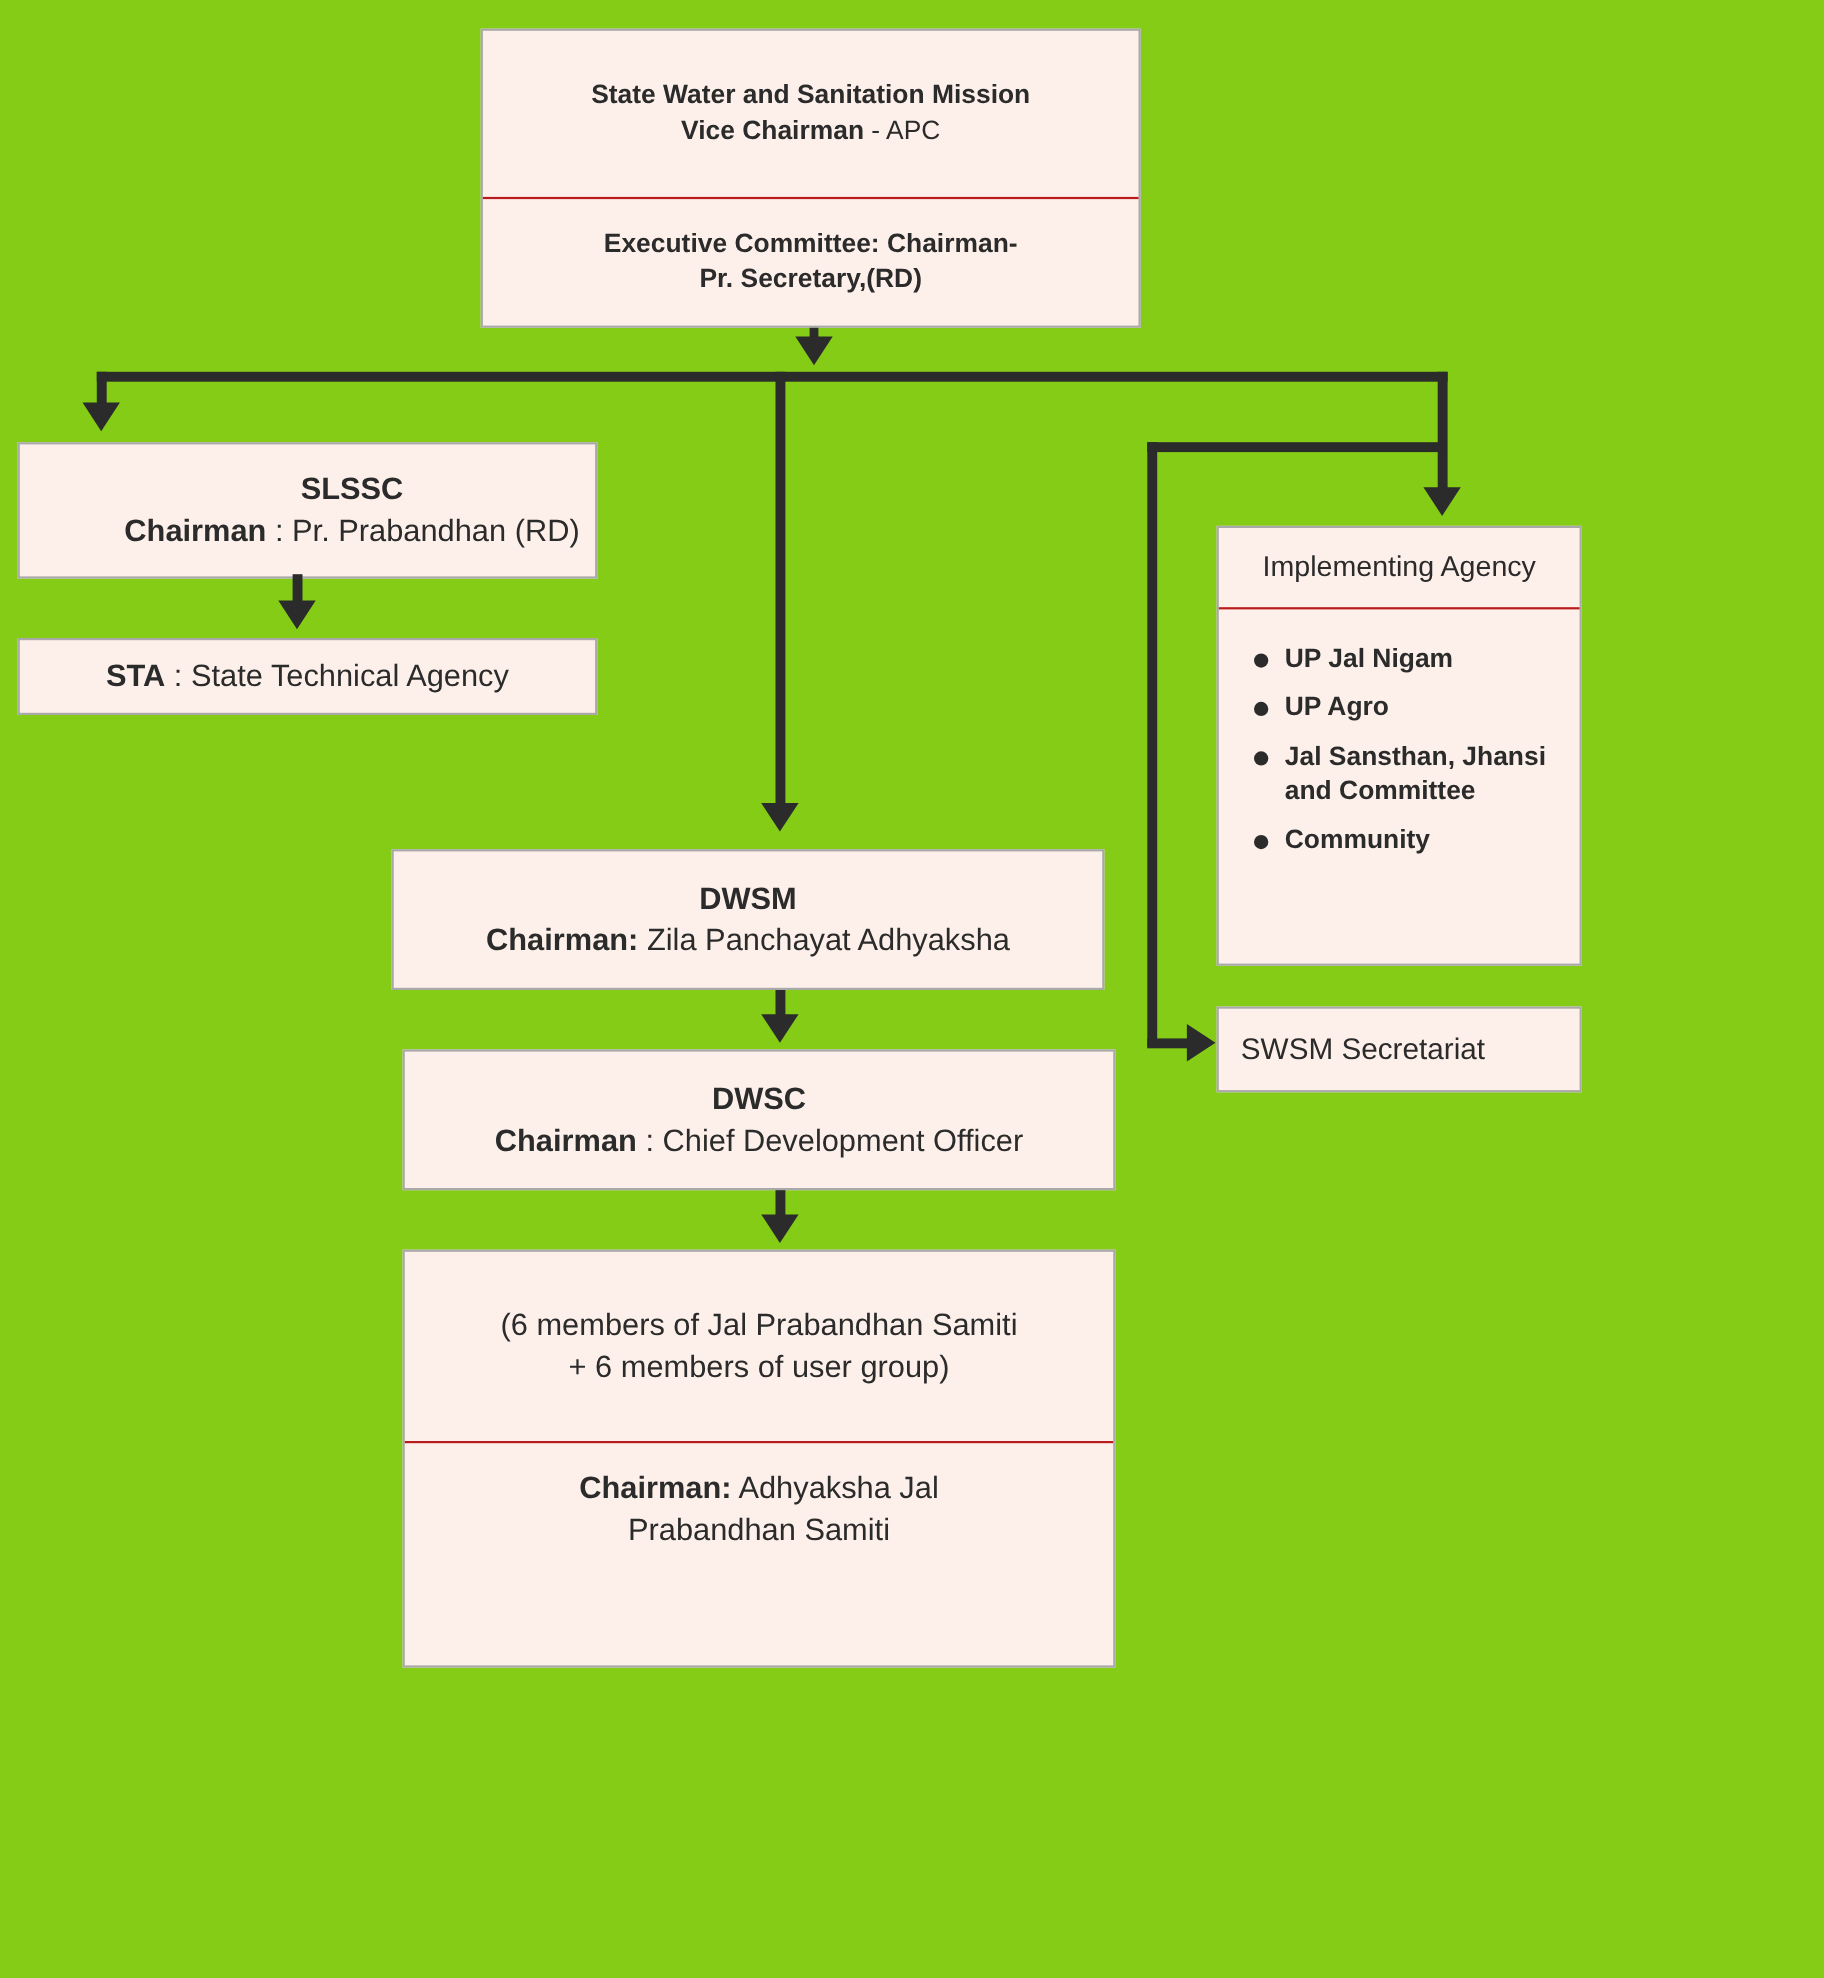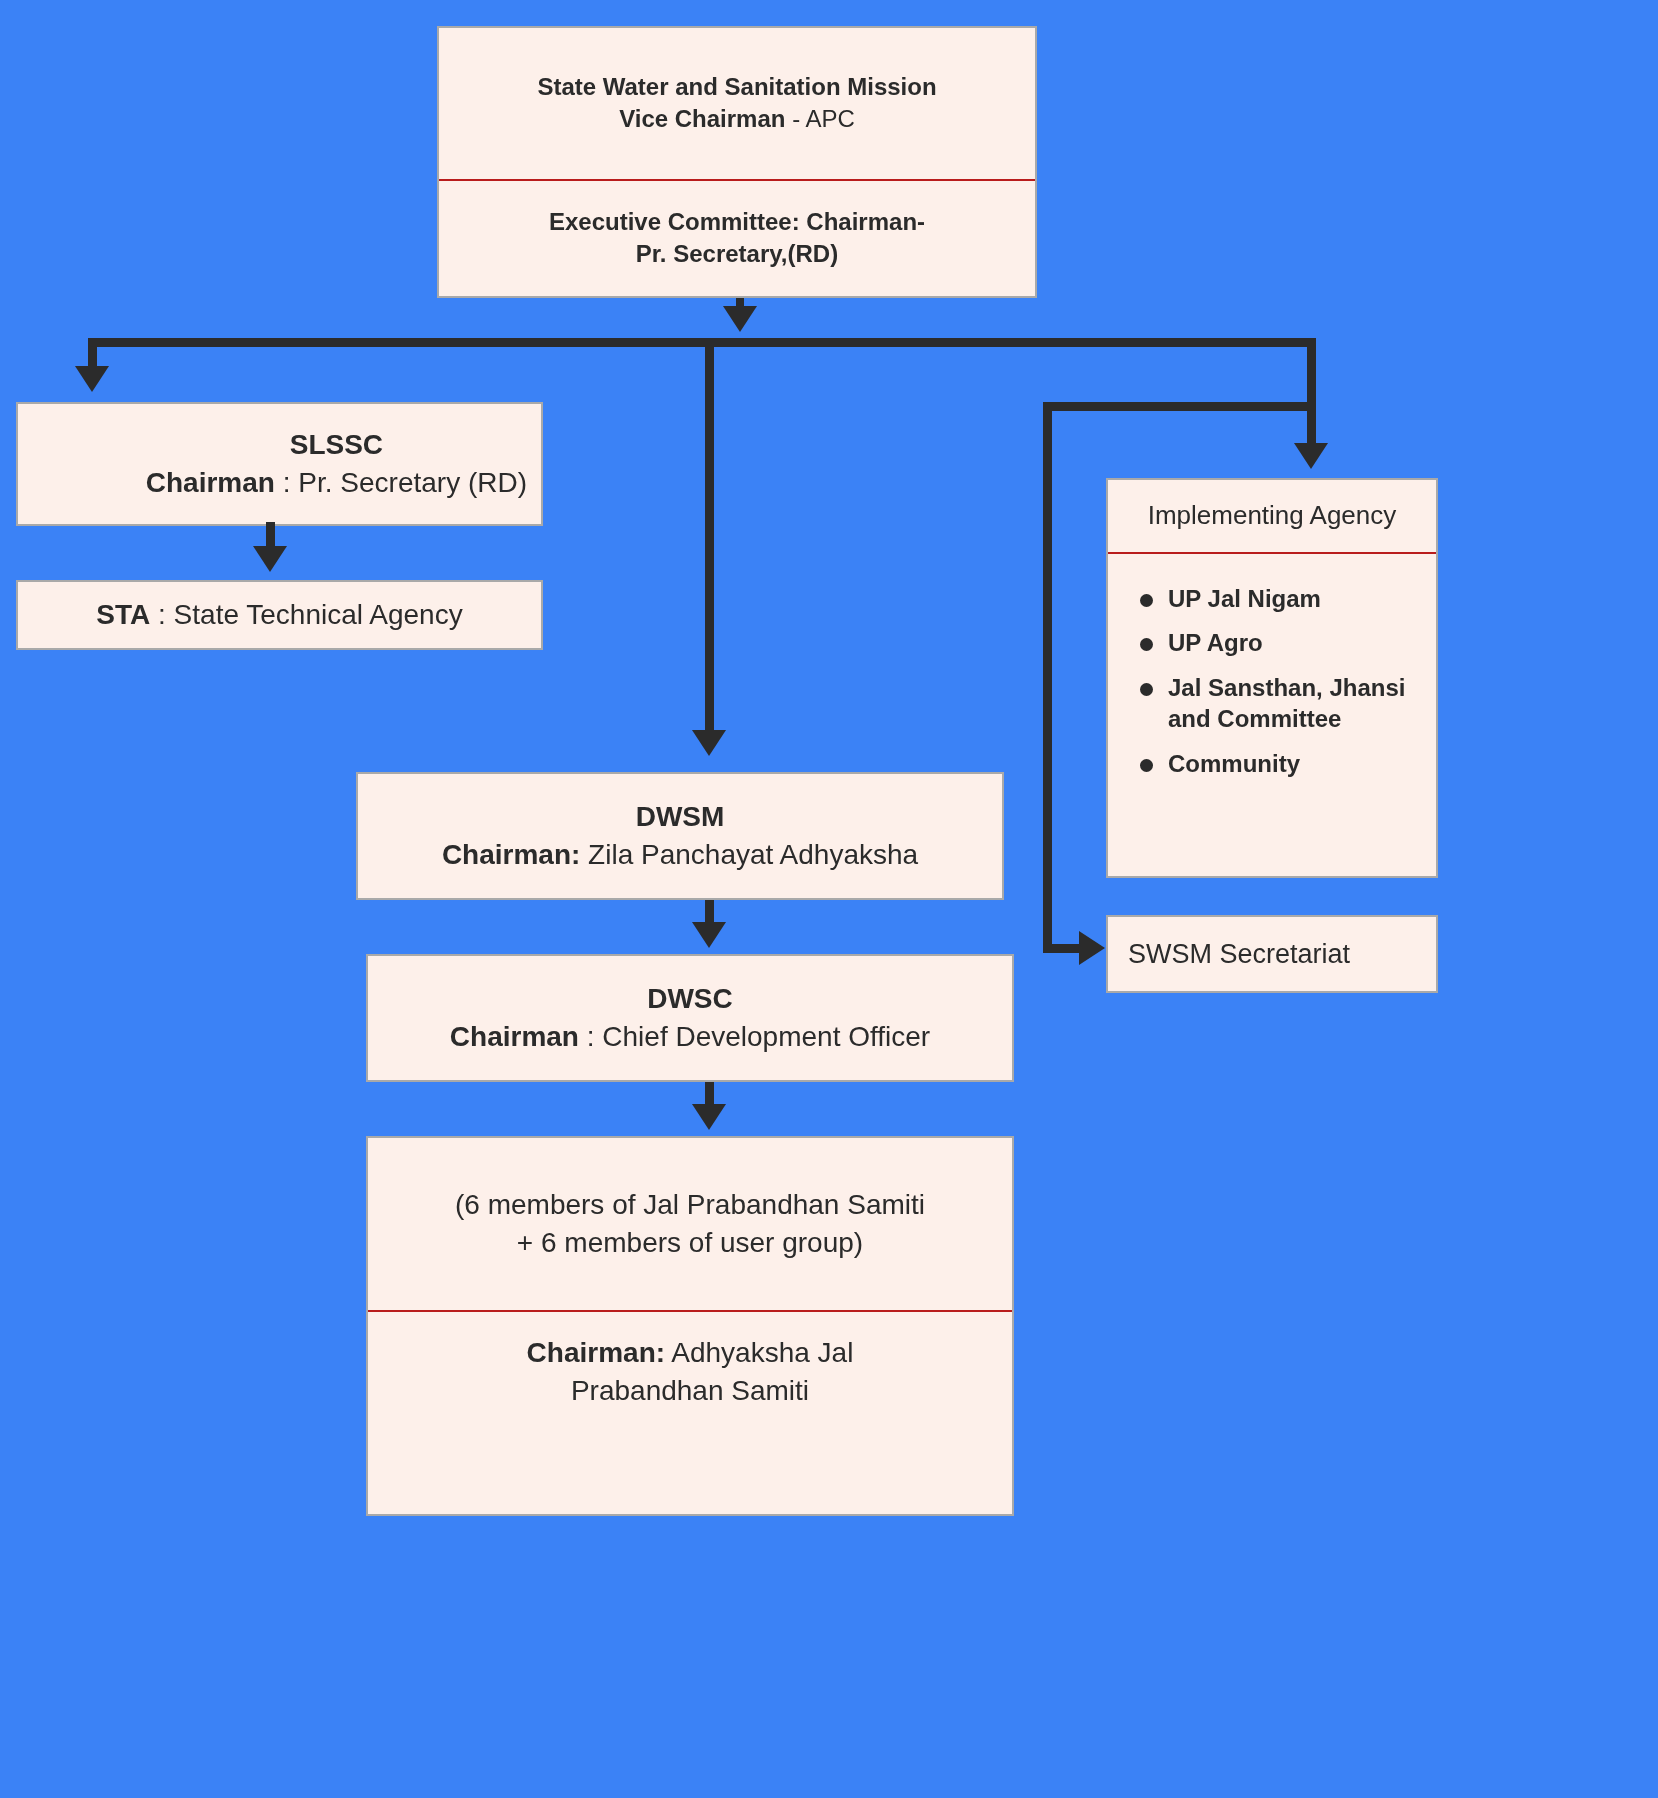--- a/index.html
+++ b/index.html
@@ -8,21 +8,21 @@
     background: #ffffff;
   }
   body {
     font-family: "Liberation Sans", sans-serif;
     color: #2b2b2b;
   }
   #canvas {
     position: relative;
     width: 1658px;
     height: 1798px;
-    background: #3b82f6;
+    background: #84cc16;
     overflow: hidden;
   }
   .box {
     position: absolute;
     background: #fdf0ea;
     border: 2px solid #a9a9a9;
     box-sizing: border-box;
     display: flex;
     flex-direction: column;
     justify-content: center;
@@ -127,21 +127,21 @@
 
   <div class="conn" style="left:1043px; top:402px; width:272px; height:9px;"></div>
   <div class="conn" style="left:1043px; top:402px; width:9px; height:550px;"></div>
   <div class="conn" style="left:1043px; top:944px; width:48px; height:9px;"></div>
   <div class="arrow-right" style="left:1079px; top:931px;"></div>
 
   <div class="box" style="left:16px; top:402px; width:527px; height:124px;align-items:flex-end;">
     <div class="pad" style="height:100%;">
       <div class="line t-big b">SLSSC</div>
       <div class="line t-big">
-        <span class="b">Chairman</span><span> :  Pr. Secretary (RD)</span>
+        <span class="b">Chairman</span><span> :  Pr. Prabandhan (RD)</span>
       </div>
     </div>
   </div>
 
   <div class="conn" style="left:266px; top:522px; width:9px; height:30px;"></div>
   <div class="arrow-down" style="left:253px; top:546px;"></div>
 
   <div class="box" style="left:16px; top:580px; width:527px; height:70px;">
     <div class="pad" style="height:100%;">
       <div class="line t-big">

